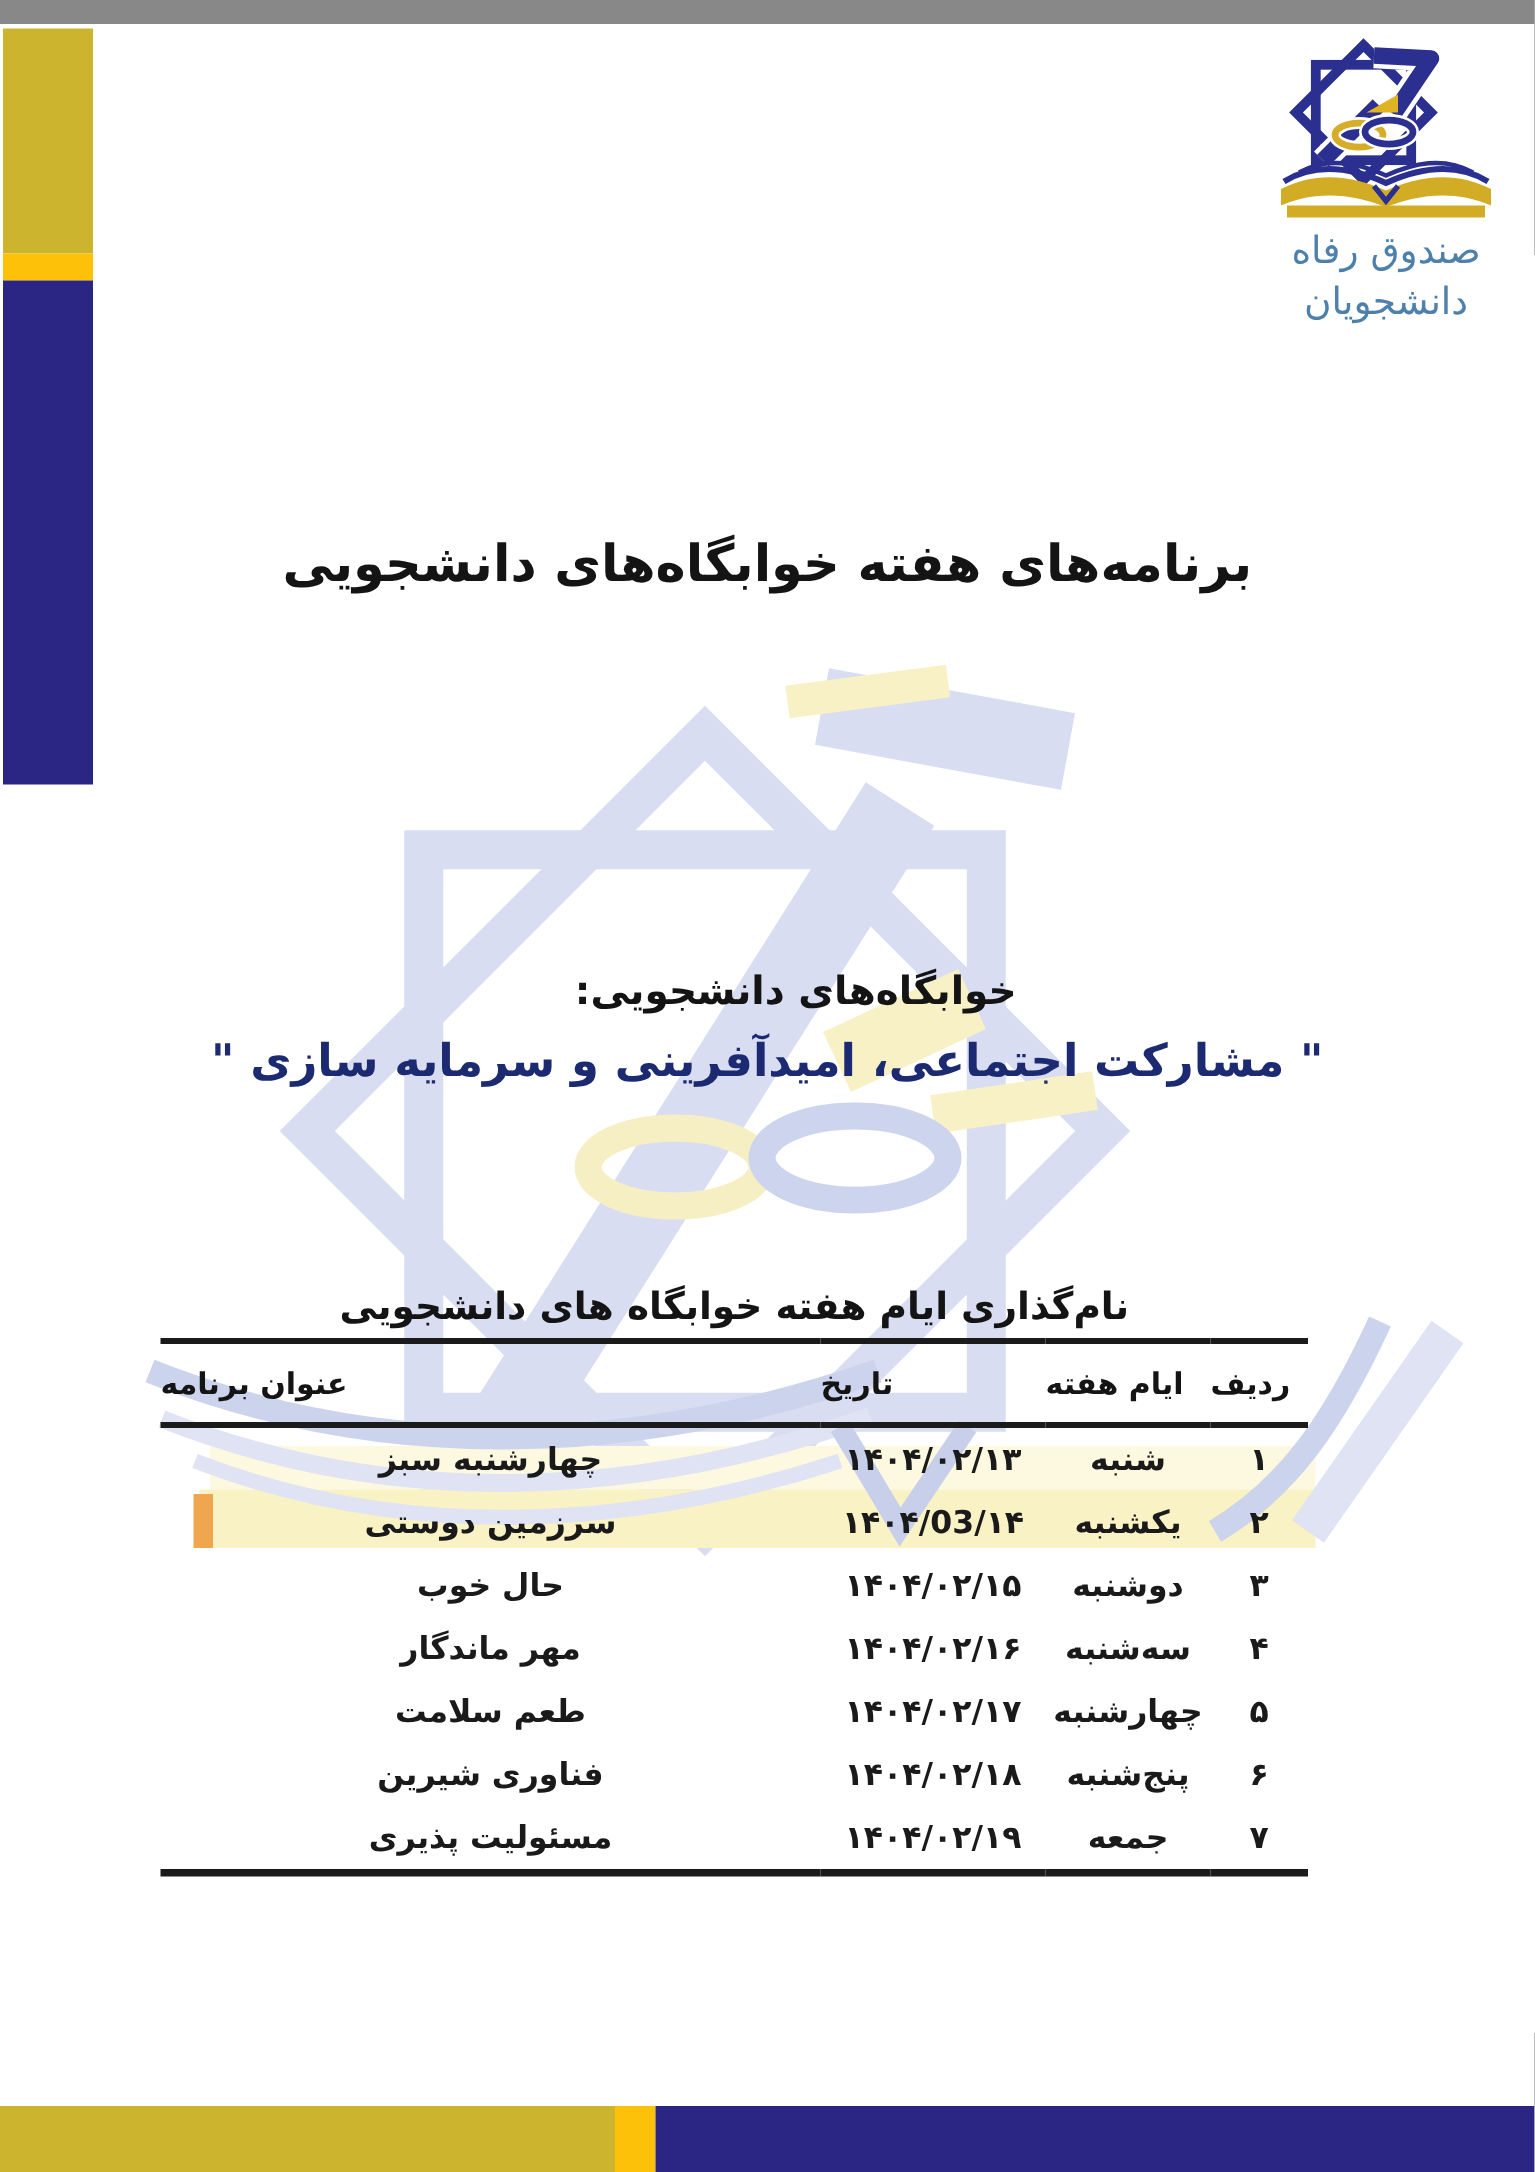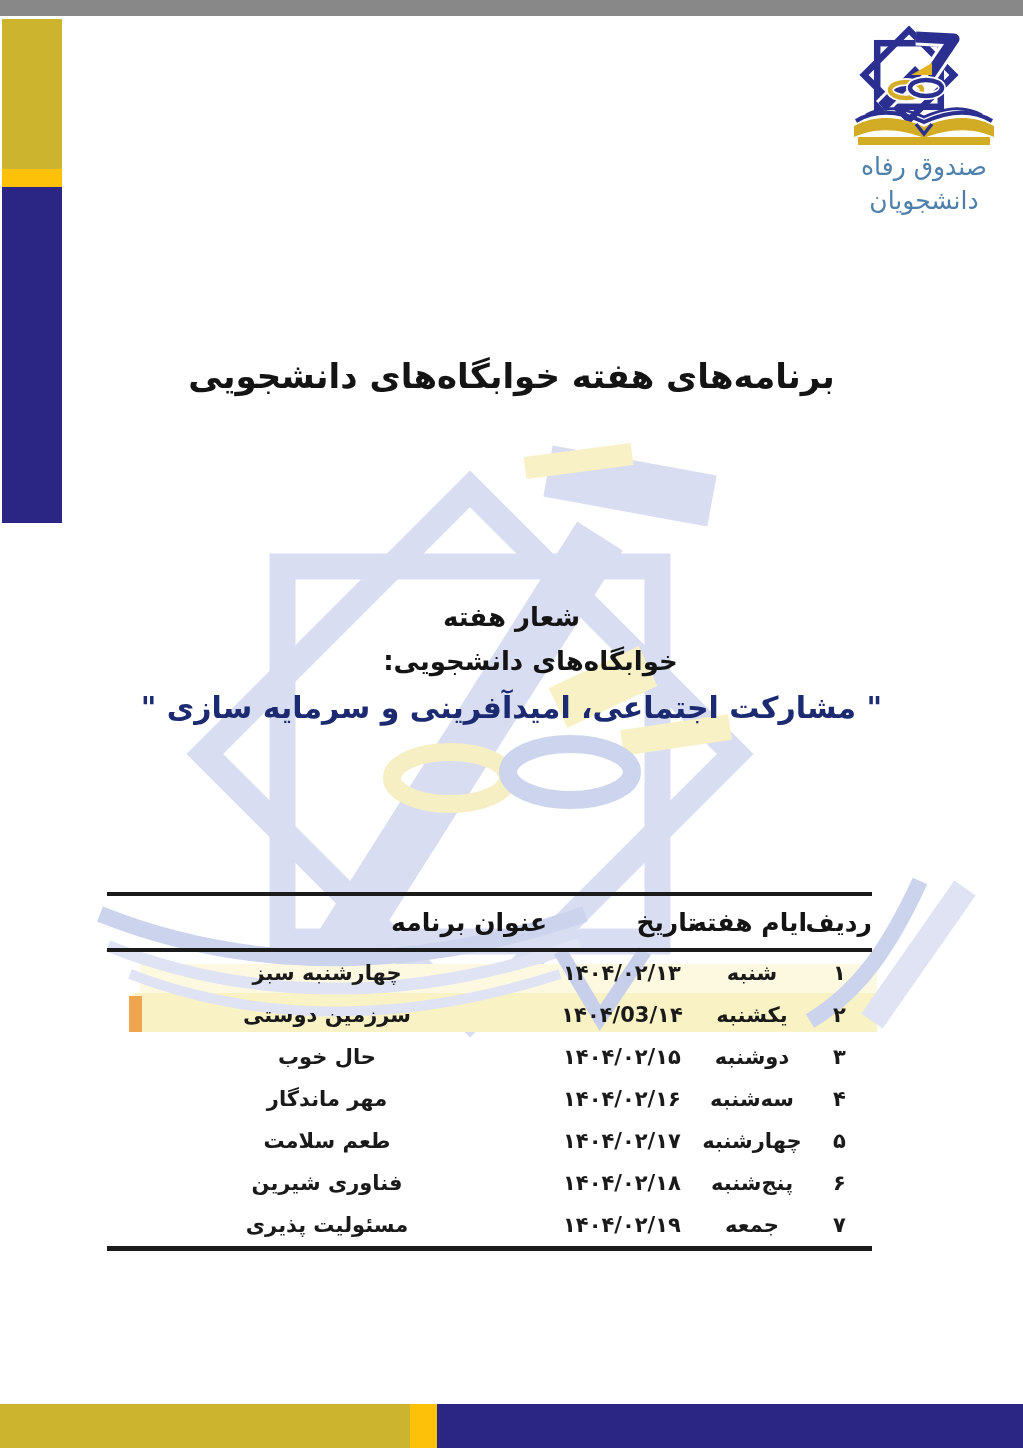--- a/index.html
+++ b/index.html
@@ -32,22 +32,22 @@
   .year-line{top:414px;font-size:31px;}
   .slogan-heading{top:586px;font-size:26px;}
   .slogan-sub{top:630px;font-size:26px;padding-left:19px;}
   .slogan-text{top:674px;font-size:30px;color:#1c2a72;}
   
   .table-title{position:absolute;top:840px;left:107px;width:765px;text-align:center;
                direction:rtl;font-size:25px;font-weight:bold;color:#141414;white-space:nowrap;}
   .table-wrap{position:absolute;top:876px;left:107px;width:765px;}
   table.schedule{width:765px;border-collapse:collapse;table-layout:fixed;direction:rtl;
                  border-top:4px solid #1b1b1b;border-bottom:5px solid #1b1b1b;background:transparent;}
-  table.schedule th{border-bottom:4px solid #1b1b1b;height:52px;font-size:25px;font-weight:bold;
-                    color:#141414;text-align:right;white-space:nowrap;padding:0;}
+  table.schedule th{border-bottom:4px solid #1b1b1b;height:52px;font-size:20px;font-weight:bold;
+                    color:#141414;text-align:left;white-space:nowrap;padding:0;}
   table.schedule td{height:42px;font-size:21px;font-weight:bold;color:#1a1a1a;
                     text-align:center;vertical-align:middle;white-space:nowrap;padding:0;overflow:visible;}
   .col-num{width:65px;}
   .col-day{width:110px;}
   .col-date{width:150px;}
   .col-program{width:440px;}
   th.col-program{padding-left:274px;}
   td.col-program{padding-left:70px;}
   th.col-date,td.col-date{padding-left:86px;}
 </style>
@@ -121,24 +121,24 @@
       <path d="M22 93 C42 82 62 87 80 95 C98 87 118 82 138 93" stroke="#2b2f90" stroke-width="3" fill="none"></path>
       <path d="M72 102 L80 112 L88 102" stroke="#2b2f90" stroke-width="3.5" fill="none"></path>
       <rect x="14" y="115" width="132" height="8" fill="#d3ac25"></rect>
     </svg>
     <div class="logo-text">صندوق رفاه</div>
     <div class="logo-text">دانشجویان</div>
   </div>
 
   <div class="center-line main-title">برنامه‌های هفته خوابگاه‌های دانشجویی</div>
 
-  <div class="center-line slogan-heading">شعار هفته</div>
   <div class="center-line slogan-sub">خوابگاه‌های دانشجویی:</div>
   <div class="center-line slogan-text">" مشارکت اجتماعی، امیدآفرینی و سرمایه سازی "</div>
 
+  <div class="table-title">نام‌گذاری ایام هفته خوابگاه های دانشجویی</div>
   <div class="table-wrap">
     <table class="schedule">
       <colgroup>
         <col class="col-num">
           <col class="col-day">
           <col class="col-date">
           <col class="col-program">
       </colgroup>
       <thead>
         <tr>

